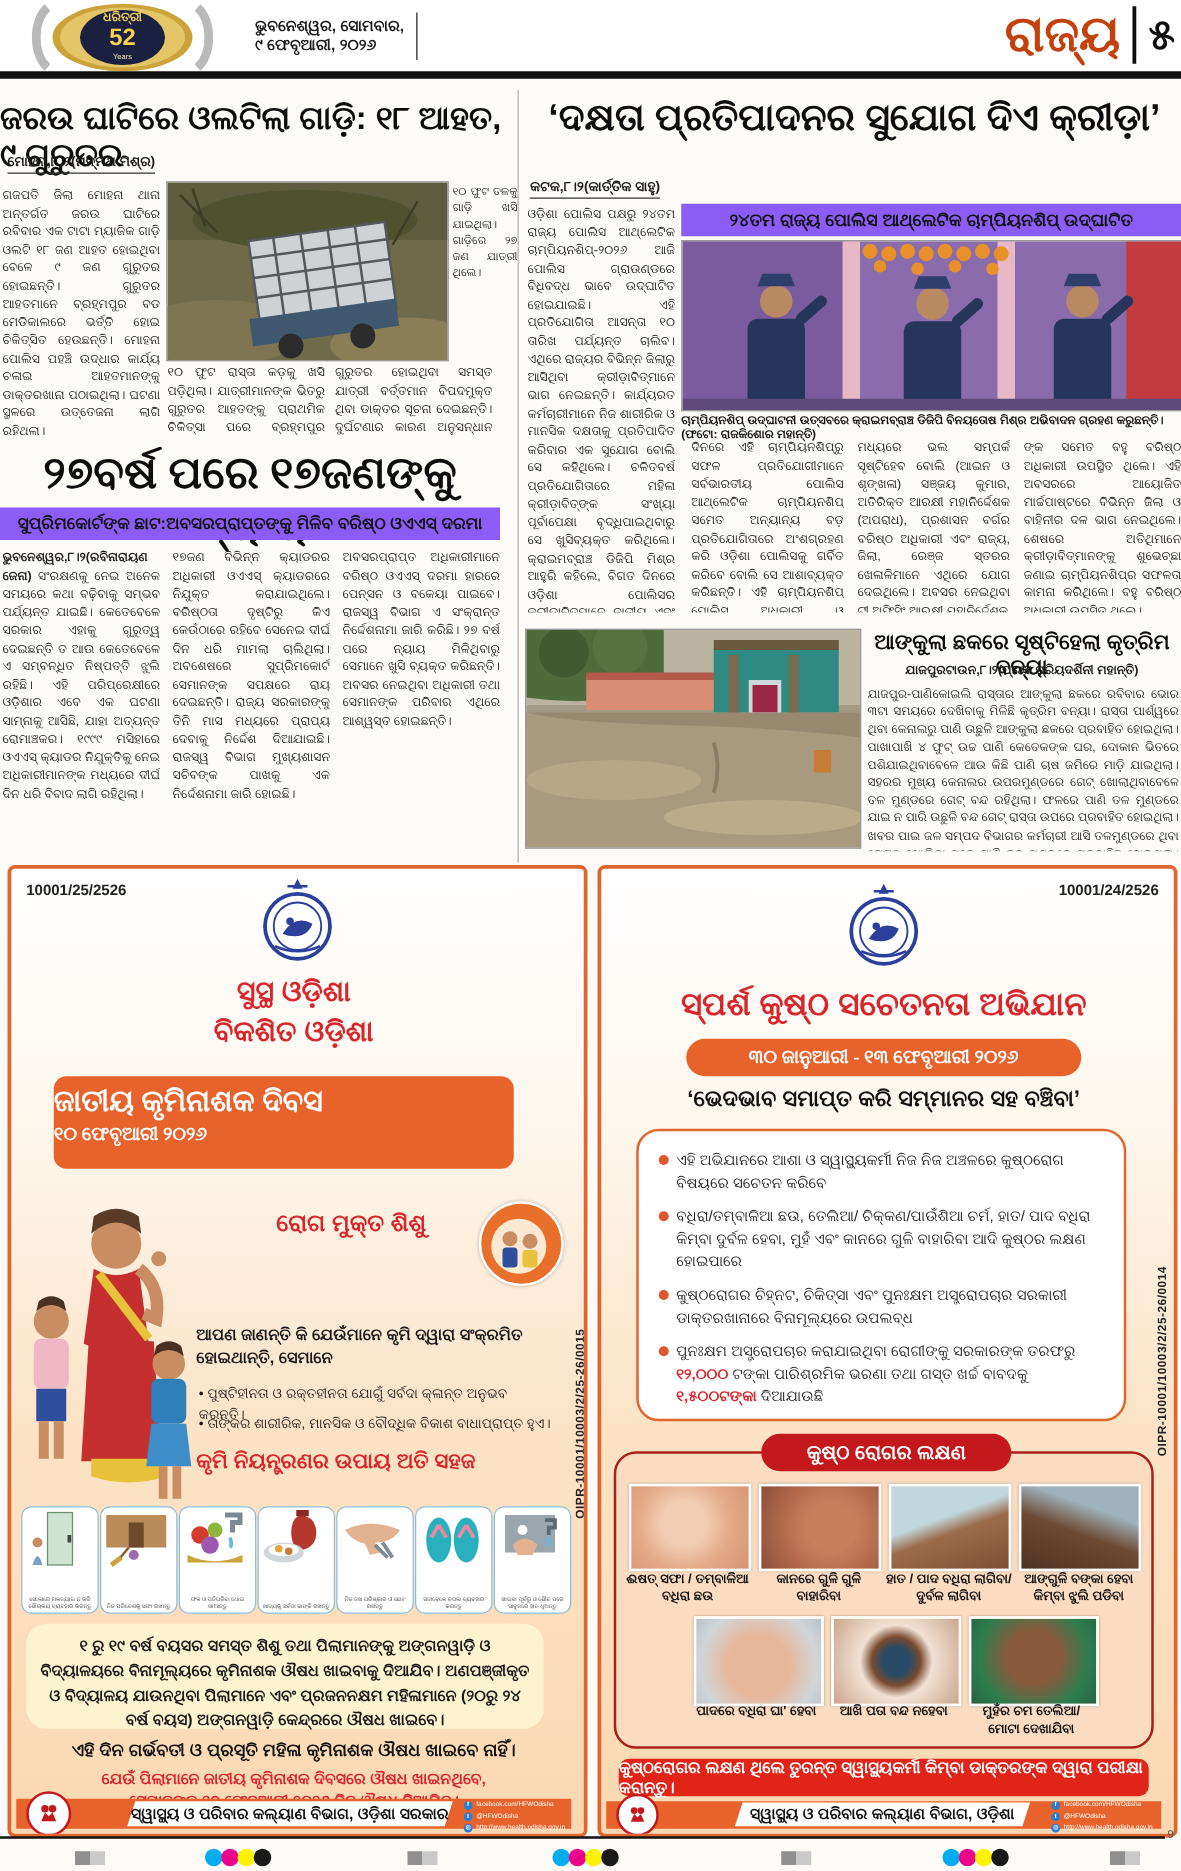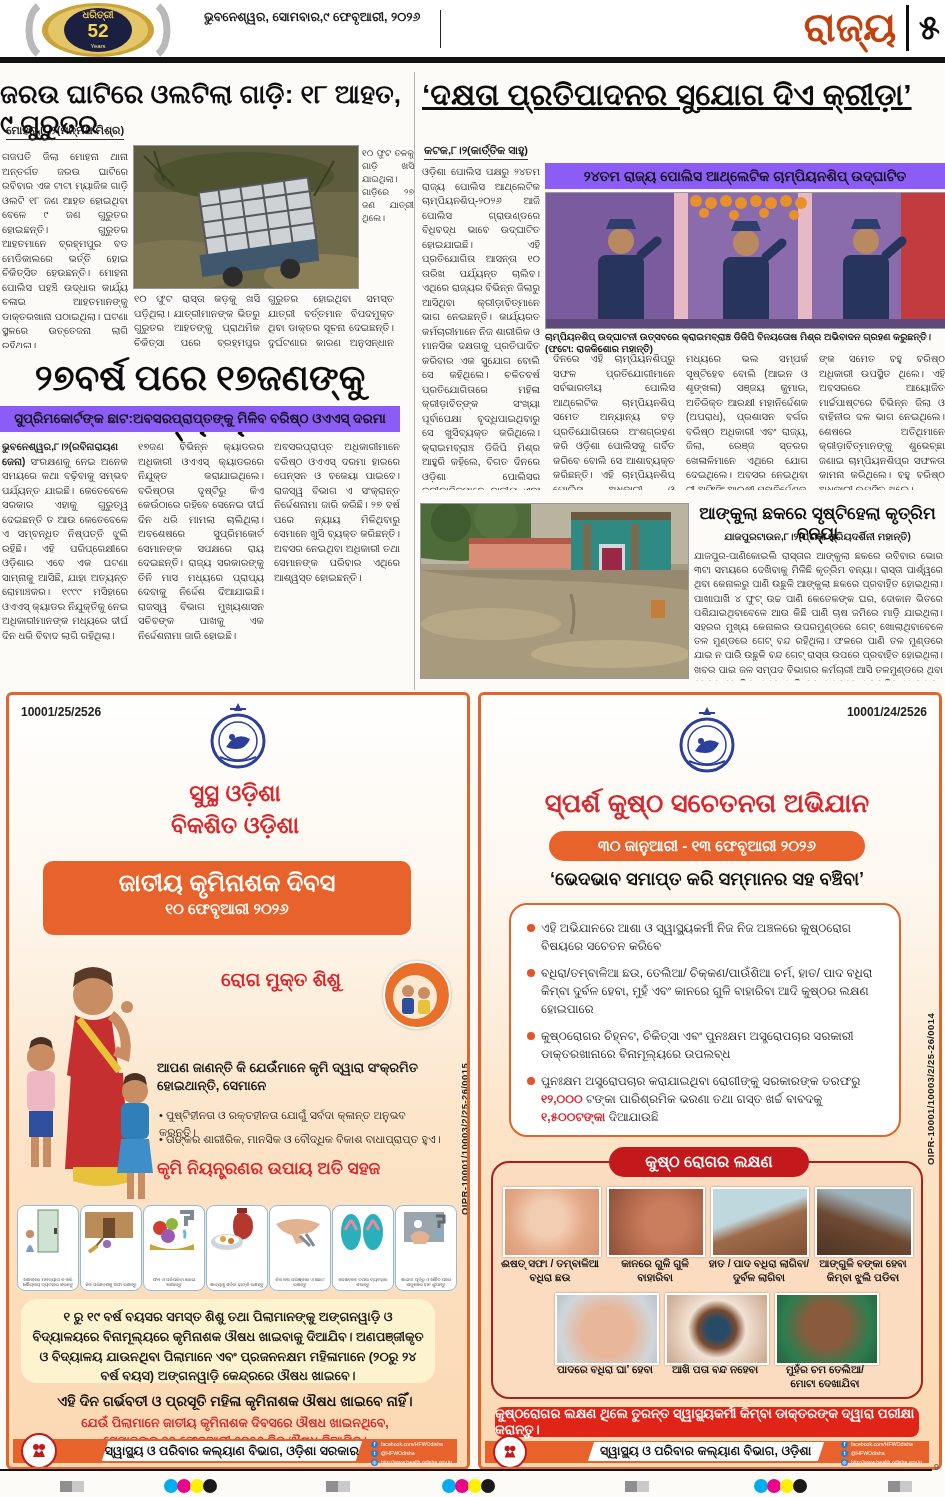--- a/index.html
+++ b/index.html
@@ -12,21 +12,21 @@
   .subbar{background:#8b5cf6;font-weight:bold;display:flex;align-items:center;justify-content:center;text-align:center;color:#111;}
   .dateline{font-weight:bold;}
   .photo-frame{border:1px solid #999;overflow:hidden;background:#ccc;}
   .caption{font-size:9.5px;font-weight:bold;color:#111;}
   .vrule{position:absolute;width:1px;background:#b5b3ae;}
   .ad{position:absolute;width:458px;height:772px;border:3px solid #e0662e;border-radius:6px;
       background:linear-gradient(180deg,#ffffff 0%,#fdf7ee 26%,#fce3c6 58%,#fbd8b2 100%);overflow:hidden;}
   .adcode{font-size:12px;font-weight:bold;color:#222;}
   .redtxt{color:#d8272c;}
   .adtitle{font-size:23px;font-weight:bold;color:#d8272c;text-align:center;line-height:1.3;}
-  .orangebanner{background:#e8632b;border-radius:10px;color:#fff;text-align:center;}
+  .orangebanner{background:#e8632b;border-radius:10px;color:#fff;text-align:left;font-family:Liberation Serif, serif;}
   .vtext{position:absolute;transform:rotate(-90deg);transform-origin:left top;font-size:9.5px;font-weight:bold;color:#222;letter-spacing:.4px;white-space:nowrap;}
   .hybox{position:absolute;width:60px;height:84px;background:#fff;border:1.5px solid #8fbedd;border-radius:8px;overflow:hidden;}
   .hybox .cap{position:absolute;left:1px;right:1px;bottom:2px;font-size:4.6px;line-height:1.25;text-align:center;color:#333;}
   .parabox{background:#fdf3cf;border-radius:16px;text-align:center;font-weight:bold;}
   .footerbar{position:absolute;background:#e8632b;}
   .footer-banner{position:absolute;background:#fff;transform:skewX(-18deg);display:flex;align-items:center;justify-content:center;}
   .footer-banner>span{transform:skewX(18deg);font-size:12.5px;font-weight:bold;color:#111;white-space:nowrap;}
   .social{position:absolute;font-size:5.2px;color:#fff;line-height:1.7;}
   .social .row{display:flex;align-items:center;gap:3px;}
   .sicon{width:7px;height:7px;border-radius:50%;background:#2d7bd0;color:#fff;font-size:5px;display:inline-flex;align-items:center;justify-content:center;font-weight:bold;}
@@ -52,21 +52,21 @@
         <path d="M136 4 C148 14 148 42 136 52" stroke="#b9b9b9" stroke-width="7" fill="none"></path>
         <ellipse cx="76" cy="28" rx="56" ry="27" fill="#caa33a"></ellipse>
         <ellipse cx="76" cy="28" rx="50" ry="24" fill="#e4c567"></ellipse>
         <ellipse cx="76" cy="28" rx="34" ry="22" fill="#1b2040"></ellipse>
       </svg>
       <div class="abs" style="left:0;top:7px;width:152px;text-align:center;color:#f3cf56;font-size:10px;font-weight:bold;">ଧରିତ୍ରୀ</div>
       <div class="abs" style="left:0;top:18px;width:152px;text-align:center;color:#f5d34f;font-size:19px;font-weight:bold;">52</div>
       <div class="abs" style="left:0;top:41px;width:152px;text-align:center;color:#f7e6a6;font-size:6px;">Years</div>
     </div>
 
-    <div class="abs" style="left:204px;top:10px;padding-right:20px;border-right:1.5px solid #222;height:38px;display:flex;flex-direction:row;justify-content:center;">
+    <div class="abs" style="left:204px;top:10px;padding-right:10px;border-right:1.5px solid #222;height:38px;display:flex;flex-direction:column;justify-content:center;">
       <div style="font-size:12.5px;font-weight:bold;">ଭୁବନେଶ୍ୱର, ସୋମବାର,</div>
       <div style="font-size:12.5px;font-weight:bold;">୯ ଫେବୃଆରୀ, ୨୦୨୬</div>
     </div>
 
     <div class="abs" style="left:790px;top:2px;width:150px;height:52px;display:flex;align-items:center;justify-content:flex-end;gap:10px;">
       <span style="font-size:40px;font-weight:bold;color:#c2410c;">ରାଜ୍ୟ</span>
       <span style="display:inline-block;width:2.5px;height:46px;background:#0d0d0d;"></span>
       <span style="font-size:34px;font-weight:bold;color:#0d0d0d;">୫</span>
     </div>
   </div>
@@ -109,21 +109,21 @@
   <div class="col" style="left:2px;top:350px;width:0;height:0;">ସ୍ଥାନୀୟ ଲୋକଙ୍କ ସହଯୋଗରେ ଉଦ୍ଧାର କାର୍ଯ୍ୟ ଶୀଘ୍ର ଶେଷ ହୋଇଥିଲା ବୋଲି ପୋଲିସ କହିଛି। ଏ ନେଇ ମାମଲା ରୁଜୁ କରାଯାଇଛି।</div>
 
   <div class="abs hl" style="left:0;top:358px;width:400px;font-size:36px;text-align:center;font-family:'Liberation Serif','DejaVu Serif',serif;">୨୭ବର୍ଷ ପରେ ୧୭ଜଣଙ୍କୁ ନ୍ୟାୟ</div>
   <div class="abs subbar" style="left:0;top:406px;width:400px;height:26px;font-size:13.5px;">ସୁପ୍ରିମକୋର୍ଟଙ୍କ ଛାଟ:ଅବସରପ୍ରାପ୍ତଙ୍କୁ ମିଳିବ ବରିଷ୍ଠ ଓଏଏସ୍ ଦରମା</div>
   <div class="col" style="left:2px;top:440px;width:126px;height:248px;">
     <span class="dateline">ଭୁବନେଶ୍ୱର,୮।୨(ରବିନାରାୟଣ ଜେନା)</span><span> ସଂରକ୍ଷଣକୁ ନେଇ ଅନେକ ସମୟରେ କଥା ବଢ଼ିବାକୁ ସମ୍ଭବ ପର୍ଯ୍ୟନ୍ତ ଯାଇଛି। କେତେବେଳେ ସରକାର ଏହାକୁ ଗୁରୁତ୍ୱ ଦେଇଛନ୍ତି ତ ଆଉ କେତେବେଳେ ଏ ସମ୍ବନ୍ଧିତ ନିଷ୍ପତ୍ତି ଝୁଲି ରହିଛି। ଏହି ପରିପ୍ରେକ୍ଷୀରେ ଓଡ଼ିଶାର ଏବେ ଏକ ଘଟଣା ସାମ୍ନାକୁ ଆସିଛି, ଯାହା ଅତ୍ୟନ୍ତ ରୋମାଞ୍ଚକର। ୧୯୯୯ ମସିହାରେ ଓଏଏସ୍ କ୍ୟାଡର ନିଯୁକ୍ତିକୁ ନେଇ ଅଧିକାରୀମାନଙ୍କ ମଧ୍ୟରେ ଦୀର୍ଘ ଦିନ ଧରି ବିବାଦ ଲାଗି ରହିଥିଲା।</span>
   </div>
   <div class="col" style="left:138px;top:440px;width:126px;height:248px;">୧୭ଜଣ ବିଭିନ୍ନ କ୍ୟାଡରର ଅଧିକାରୀ ଓଏଏସ୍ କ୍ୟାଡରରେ ନିଯୁକ୍ତ କରାଯାଇଥିଲେ। ବରିଷ୍ଠତା ଦୃଷ୍ଟିରୁ କିଏ କେଉଁଠାରେ ରହିବେ ସେନେଇ ଦୀର୍ଘ ଦିନ ଧରି ମାମଲା ଚାଲିଥିଲା। ଅବଶେଷରେ ସୁପ୍ରିମକୋର୍ଟ ସେମାନଙ୍କ ସପକ୍ଷରେ ରାୟ ଦେଇଛନ୍ତି। ରାଜ୍ୟ ସରକାରଙ୍କୁ ତିନି ମାସ ମଧ୍ୟରେ ପ୍ରାପ୍ୟ ଦେବାକୁ ନିର୍ଦ୍ଦେଶ ଦିଆଯାଇଛି। ରାଜସ୍ୱ ବିଭାଗ ମୁଖ୍ୟଶାସନ ସଚିବଙ୍କ ପାଖକୁ ଏକ ନିର୍ଦ୍ଦେଶନାମା ଜାରି ହୋଇଛି।</div>
   <div class="col" style="left:274px;top:440px;width:126px;height:248px;">ଅବସରପ୍ରାପ୍ତ ଅଧିକାରୀମାନେ ବରିଷ୍ଠ ଓଏଏସ୍ ଦରମା ହାରରେ ପେନ୍‌ସନ ଓ ବକେୟା ପାଇବେ। ରାଜସ୍ୱ ବିଭାଗ ଏ ସଂକ୍ରାନ୍ତ ନିର୍ଦ୍ଦେଶନାମା ଜାରି କରିଛି। ୨୭ ବର୍ଷ ପରେ ନ୍ୟାୟ ମିଳିଥିବାରୁ ସେମାନେ ଖୁସି ବ୍ୟକ୍ତ କରିଛନ୍ତି। ଅବସର ନେଇଥିବା ଅଧିକାରୀ ତଥା ସେମାନଙ୍କ ପରିବାର ଏଥିରେ ଆଶ୍ୱସ୍ତ ହୋଇଛନ୍ତି।</div>
 
-  <div class="abs hl" style="left:422px;top:78px;width:523px;font-size:30px;text-decoration:underline;">‘ଦକ୍ଷତା ପ୍ରତିପାଦନର ସୁଯୋଗ ଦିଏ କ୍ରୀଡ଼ା’</div>
+  <div class="abs hl" style="left:422px;top:78px;width:523px;font-size:30px;text-align:center;">‘ଦକ୍ଷତା ପ୍ରତିପାଦନର ସୁଯୋଗ ଦିଏ କ୍ରୀଡ଼ା’</div>
   <div class="abs" style="left:424px;top:140px;">
     <span class="byline">କଟକ,୮।୨(କାର୍ତ୍ତିକ ସାହୁ)</span>
   </div>
   <div class="abs subbar" style="left:545px;top:163px;width:400px;height:26px;font-size:14px;">୨୪ତମ ରାଜ୍ୟ ପୋଲିସ ଆଥ୍‌ଲେଟିକ ଚାମ୍ପିୟନଶିପ୍ ଉଦ୍‌ଘାଟିତ</div>
 
   <div class="abs photo-frame" style="left:545px;top:192px;width:400px;height:135px;">
     <svg width="400" height="135" viewBox="0 0 400 135">
       <rect width="400" height="135" fill="#8a6cac"></rect>
       <rect x="0" y="0" width="130" height="135" fill="#7a5b9e"></rect>
       <rect x="355" y="0" width="45" height="135" fill="#c23b3f"></rect>

